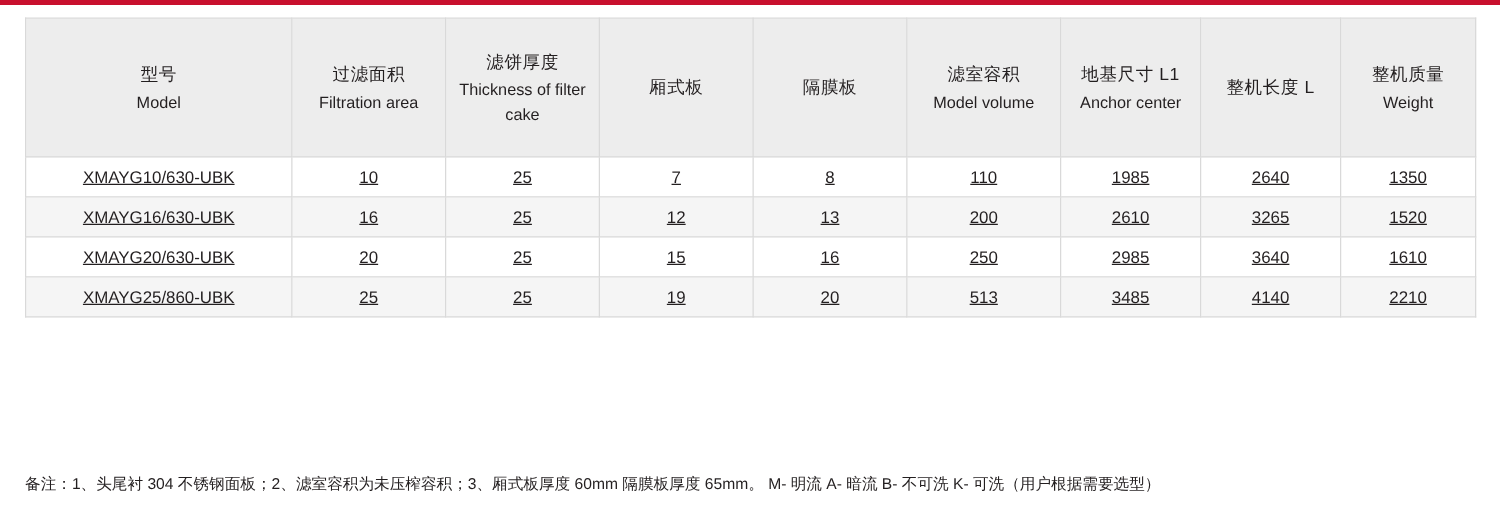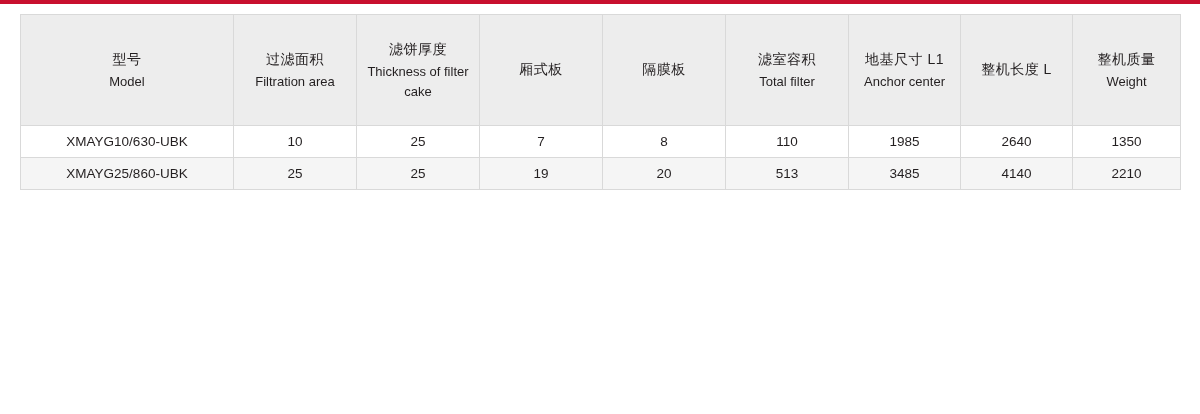--- a/index.html
+++ b/index.html
@@ -69,20 +69,21 @@
   }
   .unit-cell {
     height: 36px;
     background: #ededed;
     font-size: 13.5px;
   }
   tbody td {
     height: 31px;
     background: #ffffff;
     font-size: 13.5px;
+    text-decoration: underline;
   }
   tbody tr:nth-child(even) td {
     background: #f5f5f5;
   }
   td.model {
     font-size: 13.5px;
   }
   
   col.c0 { width: 213px; }
   col.c1 { width: 123px; }
@@ -142,21 +143,21 @@
           <th class="head-cell">
             <span class="head-cn">厢式板</span>
             <span class="head-en"></span>
           </th>
           <th class="head-cell">
             <span class="head-cn">隔膜板</span>
             <span class="head-en"></span>
           </th>
           <th class="head-cell">
             <span class="head-cn">滤室容积</span>
-            <span class="head-en">Total filter</span>
+            <span class="head-en">Model volume</span>
           </th>
           <th class="head-cell">
             <span class="head-cn">地基尺寸 L1</span>
             <span class="head-en">Anchor center</span>
           </th>
           <th class="head-cell">
             <span class="head-cn">整机长度 L</span>
             <span class="head-en"></span>
           </th>
           <th class="head-cell">
@@ -171,28 +172,51 @@
           <td>10</td>
           <td>25</td>
           <td>7</td>
           <td>8</td>
           <td>110</td>
           <td>1985</td>
           <td>2640</td>
           <td>1350</td>
         </tr>
         <tr>
+          <td class="model">XMAYG16/630-UBK</td>
+          <td>16</td>
+          <td>25</td>
+          <td>12</td>
+          <td>13</td>
+          <td>200</td>
+          <td>2610</td>
+          <td>3265</td>
+          <td>1520</td>
+        </tr>
+        <tr>
+          <td class="model">XMAYG20/630-UBK</td>
+          <td>20</td>
+          <td>25</td>
+          <td>15</td>
+          <td>16</td>
+          <td>250</td>
+          <td>2985</td>
+          <td>3640</td>
+          <td>1610</td>
+        </tr>
+        <tr>
           <td class="model">XMAYG25/860-UBK</td>
           <td>25</td>
           <td>25</td>
           <td>19</td>
           <td>20</td>
           <td>513</td>
           <td>3485</td>
           <td>4140</td>
           <td>2210</td>
         </tr>
       </tbody>
     </table>
   </div>
 
+  <div class="note">备注：1、头尾衬 304 不锈钢面板；2、滤室容积为未压榨容积；3、厢式板厚度 60mm 隔膜板厚度 65mm。 M- 明流 A- 暗流 B- 不可洗 K- 可洗（用户根据需要选型）</div>
 
 </div>
 
 </body></html>

